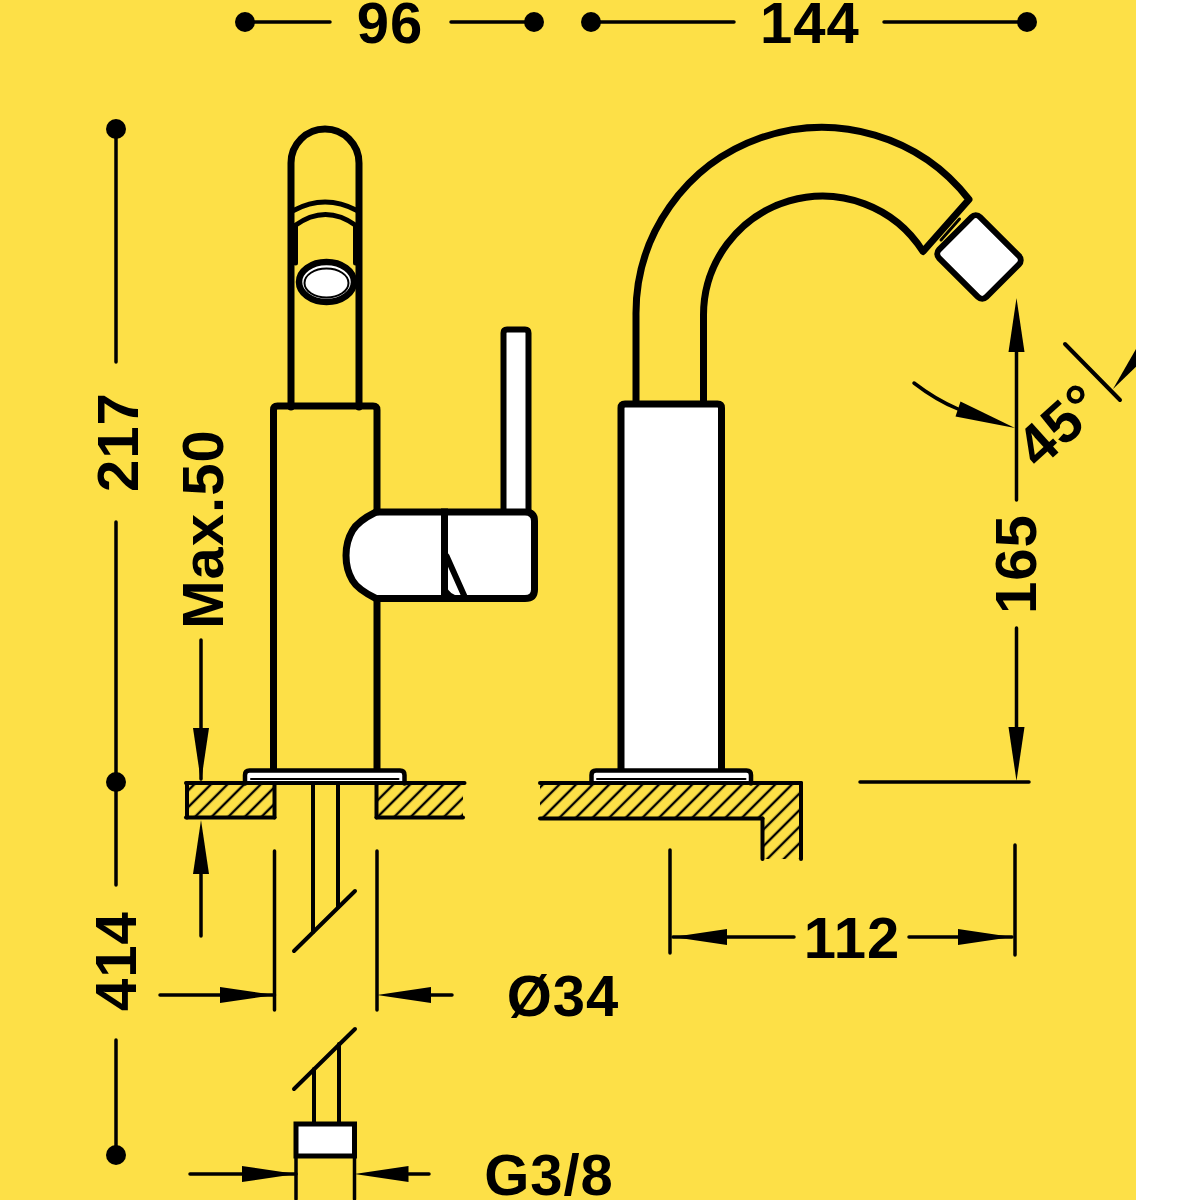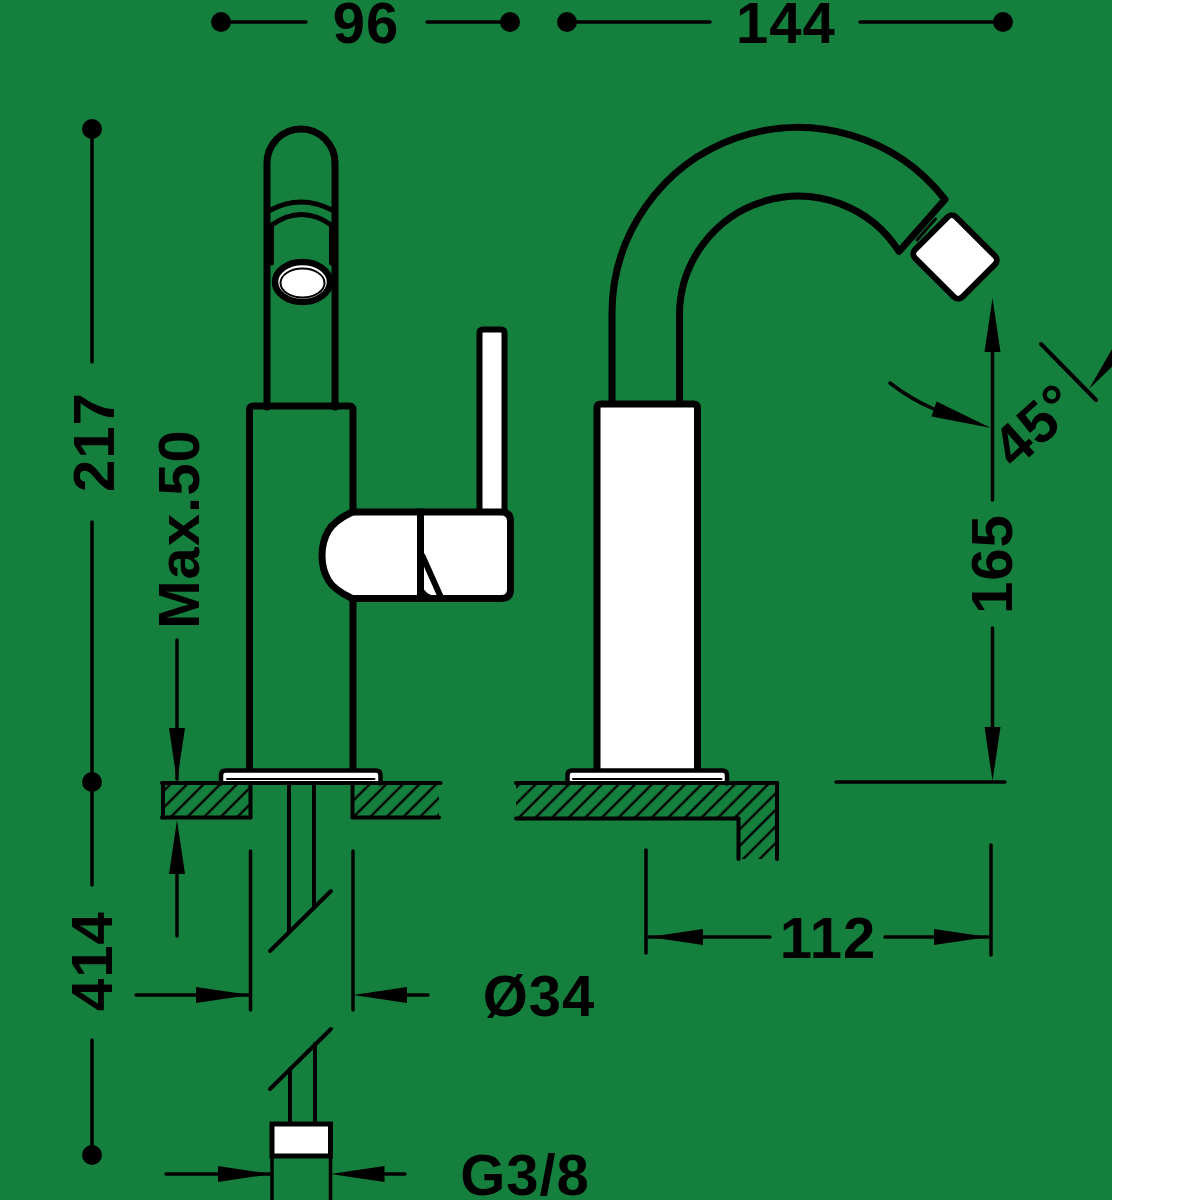--- a/index.html
+++ b/index.html
@@ -1,16 +1,16 @@
 <!DOCTYPE html>
 <html><head>
 <meta charset="utf-8">
 <style>
   html,body{margin:0;padding:0;background:#ffffff;}
-  .sheet{width:1112px;height:1200px;background:#15803d;position:relative;overflow:hidden;}
+  .sheet{width:1112px;height:1200px;background:#fde047;position:relative;overflow:hidden;padding-left:24px;}
   svg{display:block;}
   text{font-family:"Liberation Sans","DejaVu Sans",sans-serif;font-weight:bold;fill:#000;}
   .dimtxt{font-size:58px;letter-spacing:1px;}
 </style>
 </head>
 <body>
 
 <div class="sheet">
 <svg width="1200" height="1200" viewBox="0 0 1200 1200">
   <defs>

